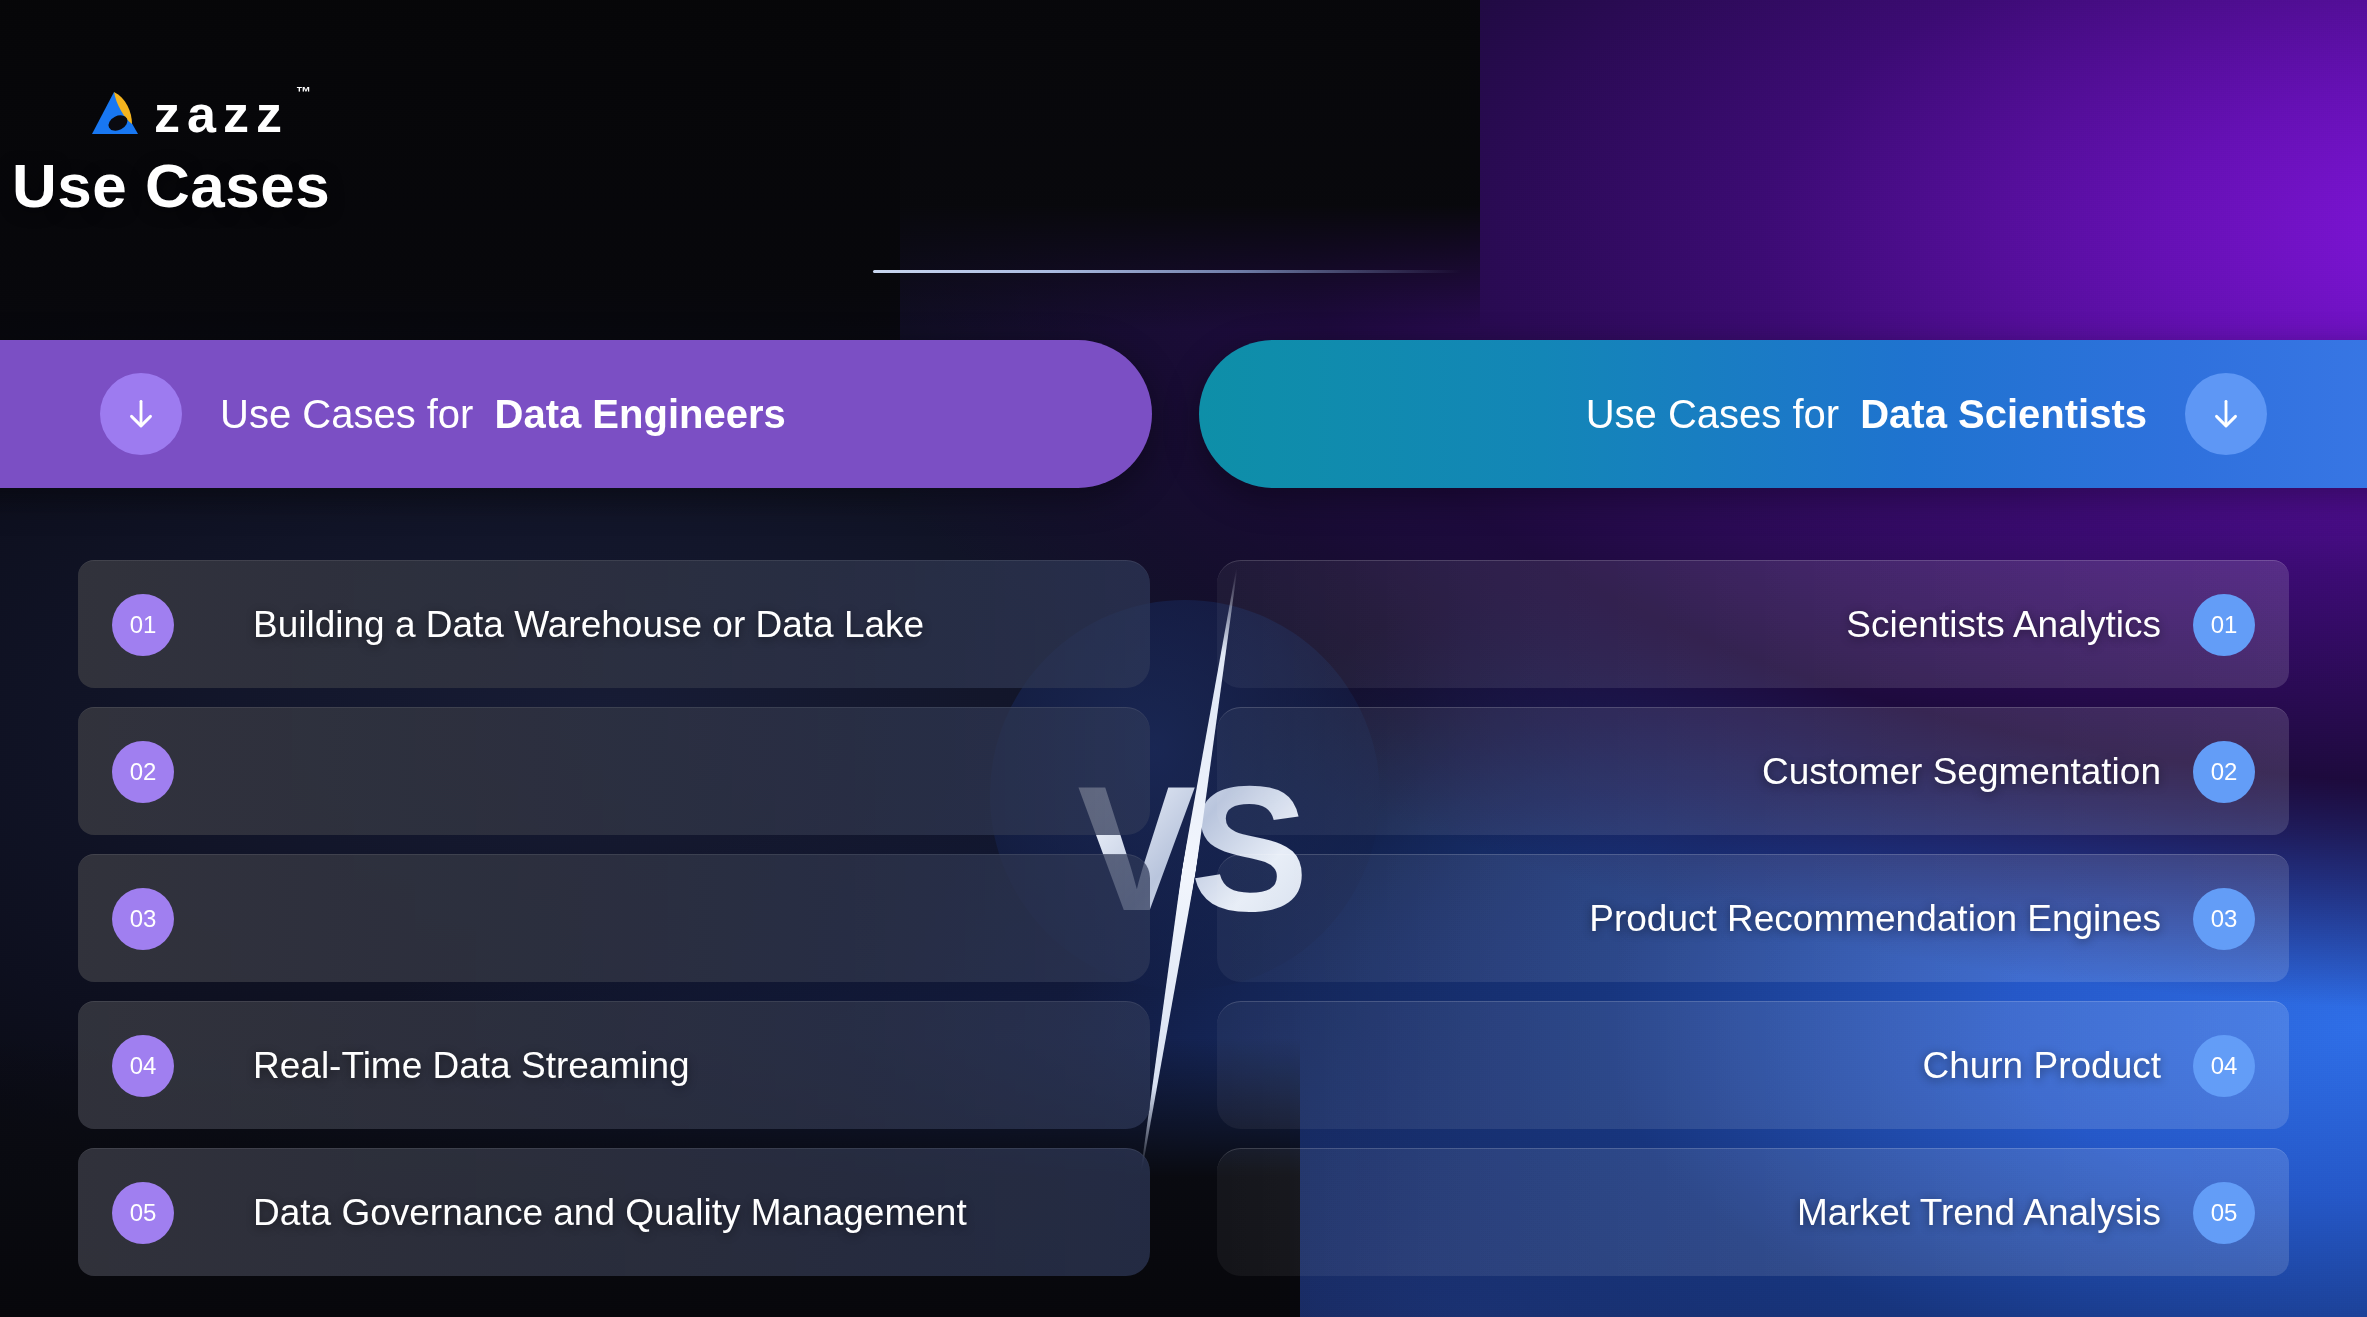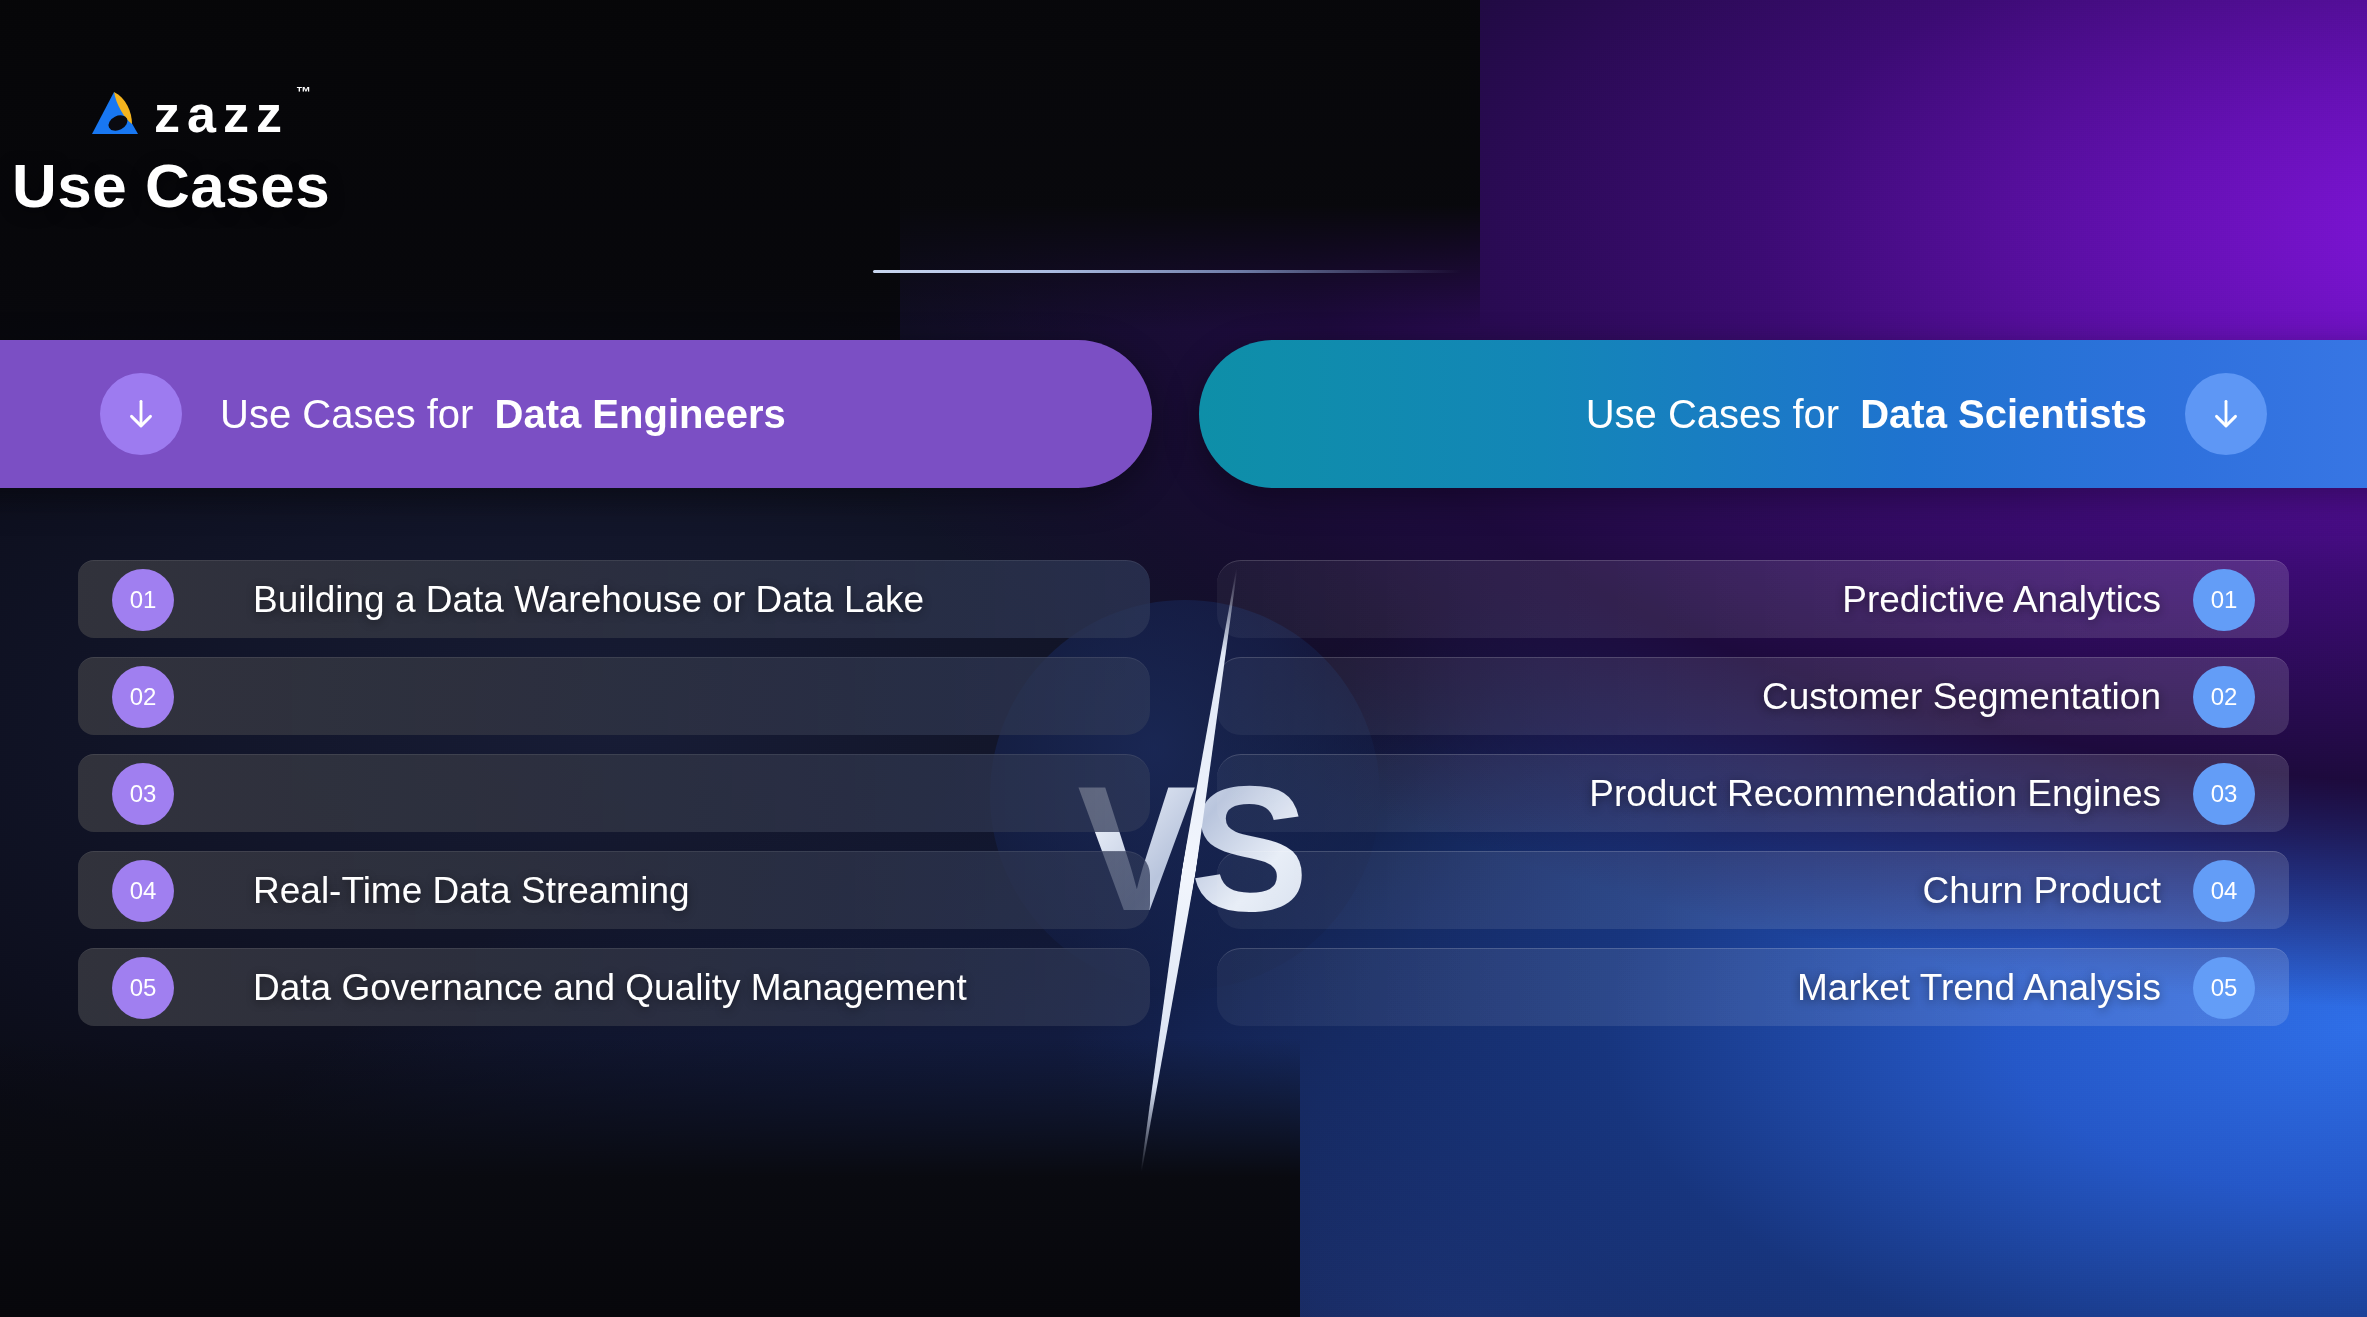--- a/index.html
+++ b/index.html
@@ -118,21 +118,21 @@
     background:linear-gradient(180deg,rgba(230,238,250,0) 0%,#dfe7f6 14%,#f2f6fd 50%,#d7e0f2 86%,rgba(215,224,242,0) 100%);
     clip-path:polygon(46% 0%, 54% 0%, 100% 50%, 54% 100%, 46% 100%, 0% 50%);
   }
 
   
   .col{ position:absolute; top:560px; display:flex; flex-direction:column; gap:19px; }
   .col-left{ left:78px; width:1072px; }
   .col-right{ right:78px; width:1072px; }
 
   .row{
-    position:relative; height:78px; display:flex; align-items:center;
+    position:relative; height:128px; display:flex; align-items:center;
     border-radius:16px; overflow:hidden;
   }
   .row-left{
     padding-left:34px; gap:32px;
     background:linear-gradient(90deg, rgba(52,53,62,.93) 0%, rgba(47,50,64,.90) 40%, rgba(44,50,72,.84) 72%, rgba(46,56,88,.72) 100%);
     border-top:1px solid rgba(255,255,255,.085);
     border-radius:16px 24px 24px 16px;
   }
   .row-right{
     padding-right:34px; gap:32px; justify-content:flex-end;
@@ -227,21 +227,21 @@
       <span class="row-label">Real-Time Data Streaming</span>
     </div>
     <div class="row row-left">
       <span class="badge purple">05</span>
       <span class="row-label">Data Governance and Quality Management</span>
     </div>
   </div>
 
   <div class="col col-right">
     <div class="row row-right">
-      <span class="row-label">Predictive Analytics</span>
+      <span class="row-label">Scientists Analytics</span>
       <span class="badge blue">01</span>
     </div>
     <div class="row row-right">
       <span class="row-label">Customer Segmentation</span>
       <span class="badge blue">02</span>
     </div>
     <div class="row row-right">
       <span class="row-label">Product Recommendation Engines</span>
       <span class="badge blue">03</span>
     </div>

